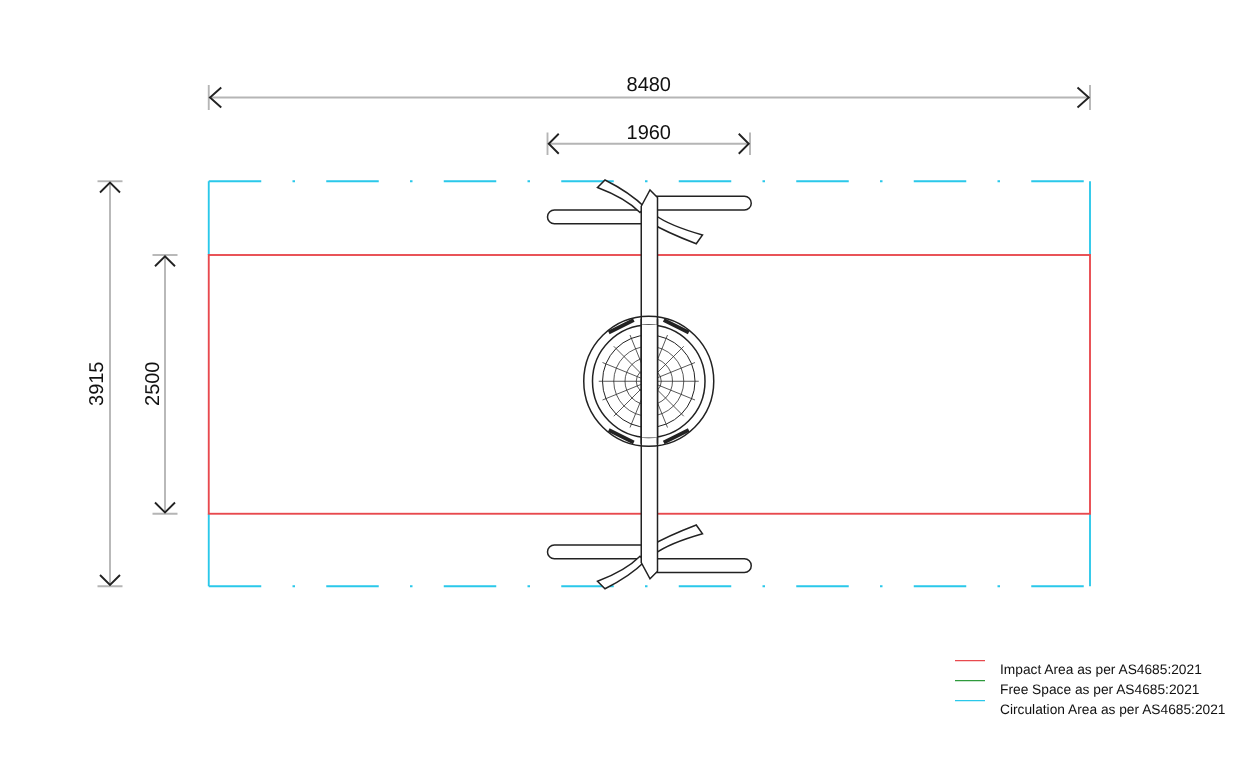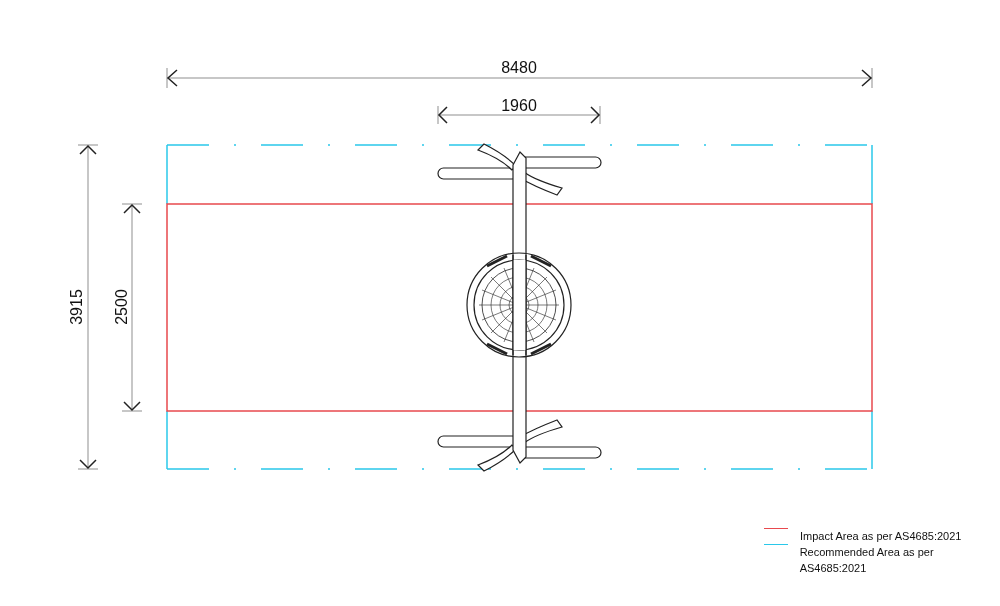--- a/index.html
+++ b/index.html
@@ -102,16 +102,20 @@
     <line x1="526" y1="255" x2="526" y2="355"></line>
   </g>
 </svg>
 
 <div class="legend">
   <div class="legend-row">
     <span class="swatch" style="border-top-color:#e8494e"></span>
     <span>Impact Area as per AS4685:2021</span>
   </div>
   <div class="legend-row">
+    <span class="swatch" style="border-top-color:#2e9a3c"></span>
+    <span>Free Space as per AS4685:2021</span>
+  </div>
+  <div class="legend-row">
     <span class="swatch" style="border-top-color:#2ac8ea"></span>
-    <span>Recommended Area as per AS4685:2021</span>
+    <span>Circulation Area as per AS4685:2021</span>
   </div>
 </div>
 
 </body></html>

